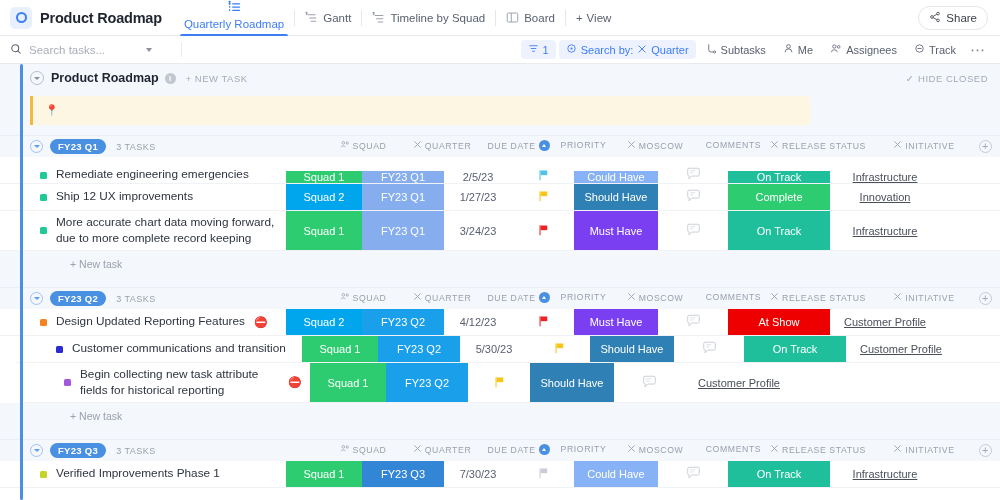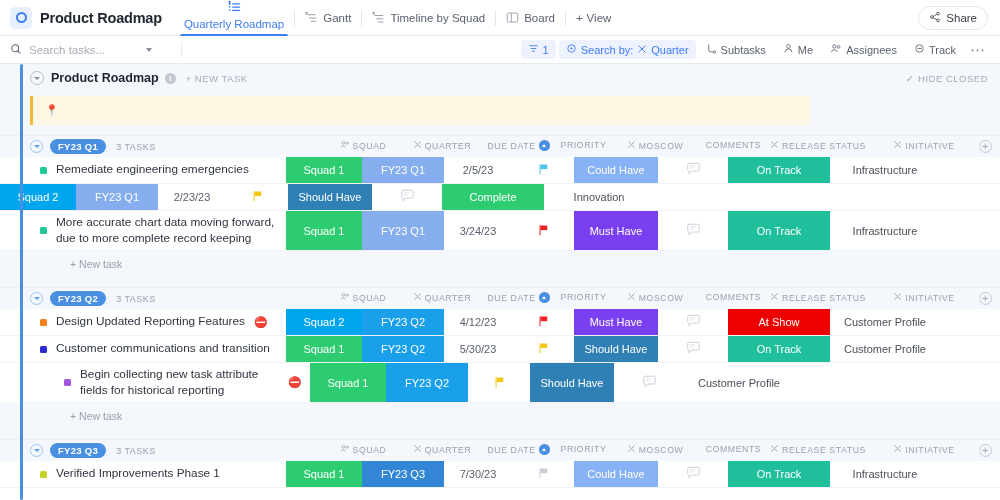--- a/index.html
+++ b/index.html
@@ -117,21 +117,21 @@
     font-size:11.8px; color:#2e3440; line-height:1.32; padding-right:8px;
   }
   .dotsq { width:7px;height:7px;border-radius:1.5px; flex:none;}
   .c-squad   { flex: 0 0 76px; color:#fff; }
   .c-quarter { flex: 0 0 82px; color:#fff; }
   .c-due     { flex: 0 0 68px; color:#5a6070; }
   .c-prio    { flex: 0 0 62px; }
   .c-moscow  { flex: 0 0 84px; color:#fff; }
   .c-comm    { flex: 0 0 70px; }
   .c-rel     { flex: 0 0 102px; color:#fff; }
-  .c-init    { flex: 0 0 110px; color:#4a4f5a; }
+  .c-init    { flex: 0 0 110px; color:#4a4f5a;text-decoration:underline; }
   .c-tail    { flex: 1 1 auto; }
 
   .tag { width:100%; height:100%; display:flex; align-items:center; justify-content:center; }
   .newtask-row { height:26px; display:flex; align-items:center; padding-left:70px; font-size:10.5px; color:#9aa0ac; background:#f4f7fc; cursor:pointer;}
   .spacer { height:10px; background:#f4f7fc; }
   .emoji { font-size:11px; }
 </style>
 </head>
 <body>
 
@@ -366,21 +366,21 @@
               <span><svg width="9" height="9" viewBox="0 0 16 16">
                   <path d="M3 3 L13 13 M13 3 L3 13" stroke="#9aa0ac" stroke-width="1.6" stroke-linecap="round"></path>
                 </svg></span>
               <span>INITIATIVE</span>
             </div>
             <div class="ch" style="flex:1 1 auto;justify-content:flex-end;padding-right:8px">
               <span class="plus-circ">+</span>
             </div>
           </div>
         </div>
-        <div class="row" style="min-height: 27px;">
+        <div class="row" style="min-height: 27px; align-items: flex-end;">
           <div class="cell c-name">
             <span class="dotsq" style="background:#20c997"></span>
             <span>Remediate engineering emergencies</span>
           </div>
           <div class="cell c-squad">
             <span class="tag" style="background:#2ecc71">Squad 1</span>
           </div>
           <div class="cell c-quarter">
             <span class="tag" style="background:#86aeef">FY23 Q1</span>
           </div>
@@ -405,28 +405,32 @@
           </div>
           <div class="cell c-rel">
             <span class="tag" style="background:#1fbf9c;color:#fff">On Track</span>
           </div>
           <div class="cell c-init">
             <span>Infrastructure</span>
           </div>
           <div class="cell c-tail"></div>
         </div>
         <div class="row" style="min-height: 27px;">
+          <div class="cell c-name">
+            <span class="dotsq" style="background:#20c997"></span>
+            <span>Ship 12 UX improvements</span>
+          </div>
           <div class="cell c-squad">
             <span class="tag" style="background:#00a6ed">Squad 2</span>
           </div>
           <div class="cell c-quarter">
             <span class="tag" style="background:#86aeef">FY23 Q1</span>
           </div>
           <div class="cell c-due">
-            <span>2/23/23</span>
+            <span>1/27/23</span>
           </div>
           <div class="cell c-prio">
             <span><svg width="11" height="12" viewBox="0 0 14 16">
                 <line x1="2.4" y1="1.5" x2="2.4" y2="15" stroke="#f5c518" stroke-width="1.4"></line>
                 <path d="M3.2 2 L12 2 L12 8.2 L3.2 8.2 Z" fill="#f5c518"></path>
               </svg></span>
           </div>
           <div class="cell c-moscow">
             <span class="tag" style="background:#2f80b5">Should Have</span>
           </div>
@@ -578,21 +582,21 @@
               </svg></span>
           </div>
           <div class="cell c-rel">
             <span class="tag" style="background:#ee0000;color:#fff">At Show</span>
           </div>
           <div class="cell c-init">
             <span>Customer Profile</span>
           </div>
           <div class="cell c-tail"></div>
         </div>
-        <div class="row" style="min-height: 27px;">
+        <div class="row" style="min-height: 27px; margin-left: 16px;">
           <div class="cell c-name">
             <span class="dotsq" style="background:#2b2bcf"></span>
             <span>Customer communications and transition</span>
           </div>
           <div class="cell c-squad">
             <span class="tag" style="background:#2ecc71">Squad 1</span>
           </div>
           <div class="cell c-quarter">
             <span class="tag" style="background:#1a9fea">FY23 Q2</span>
           </div>

